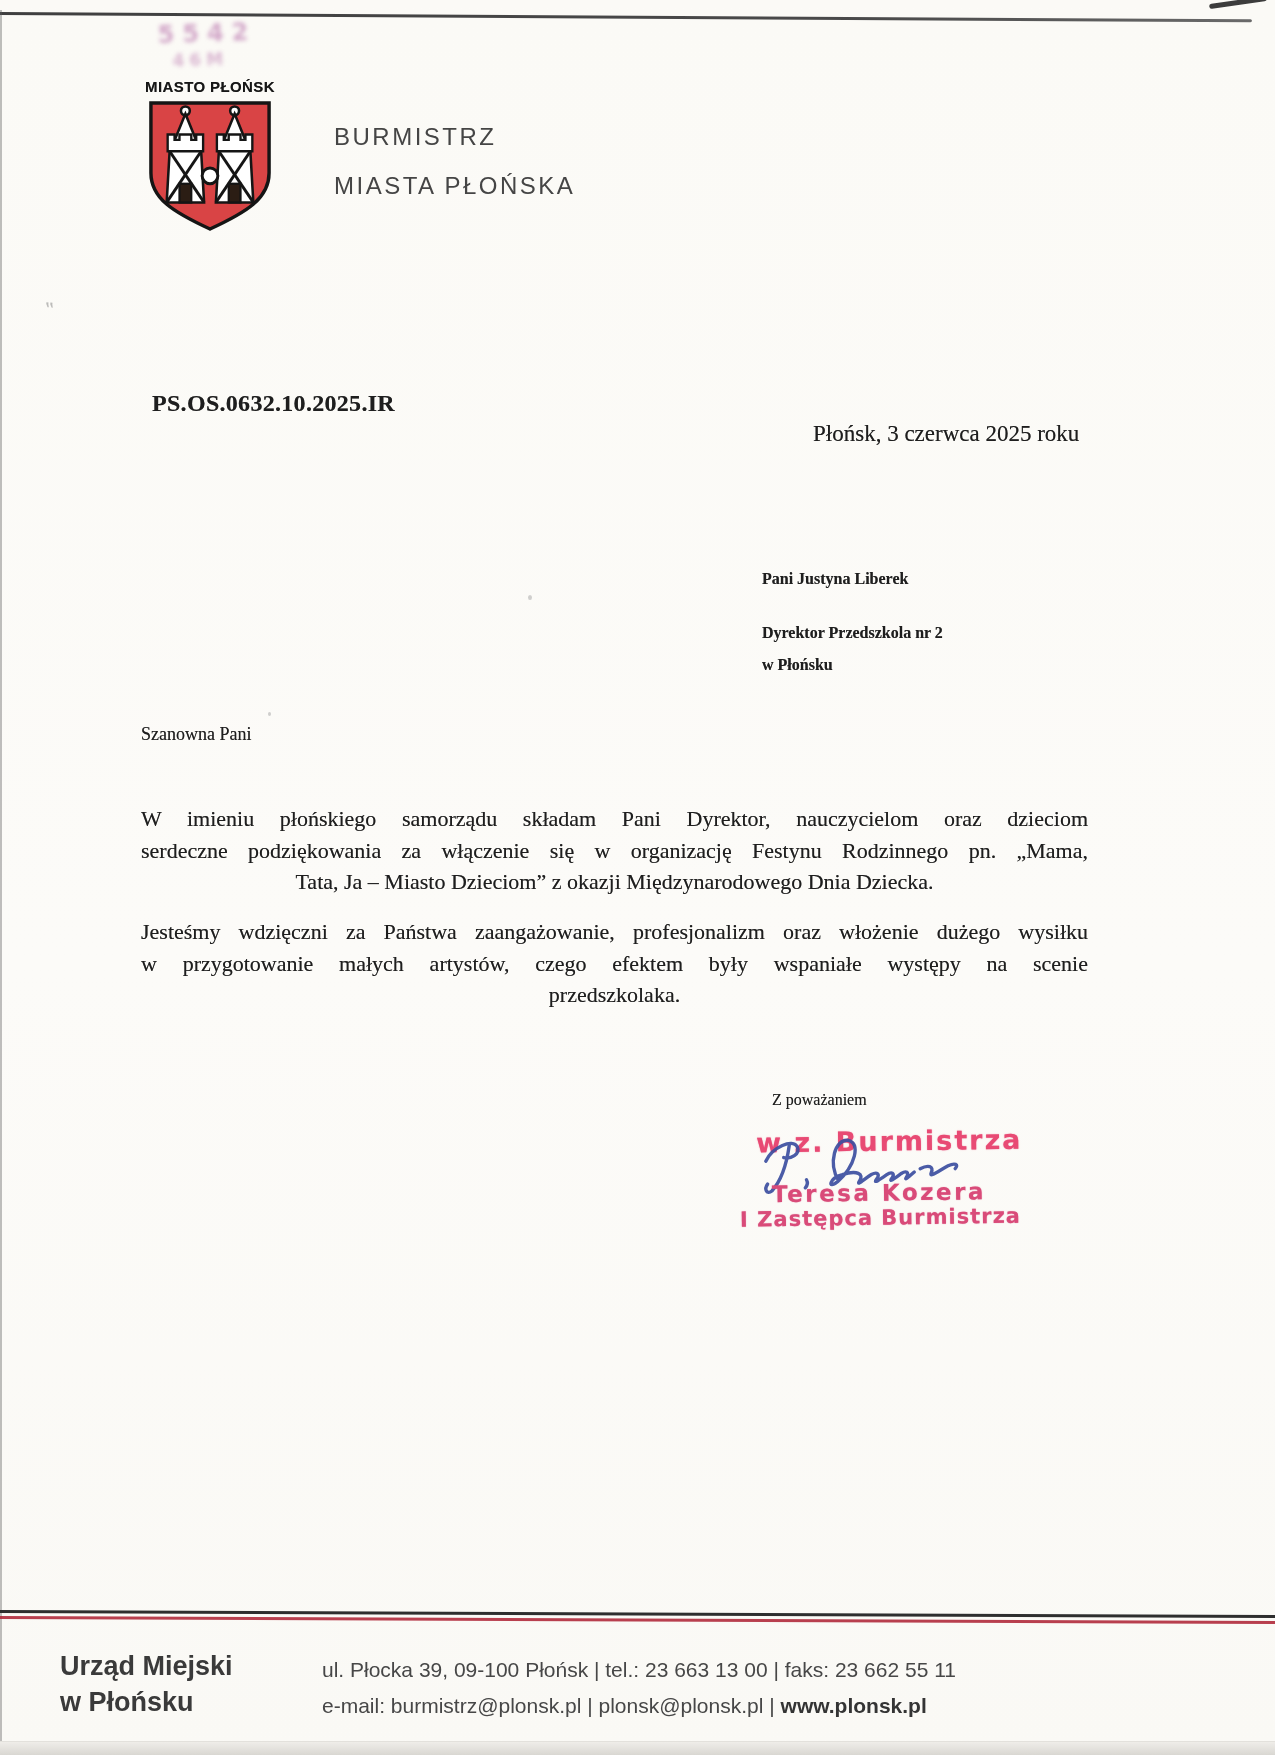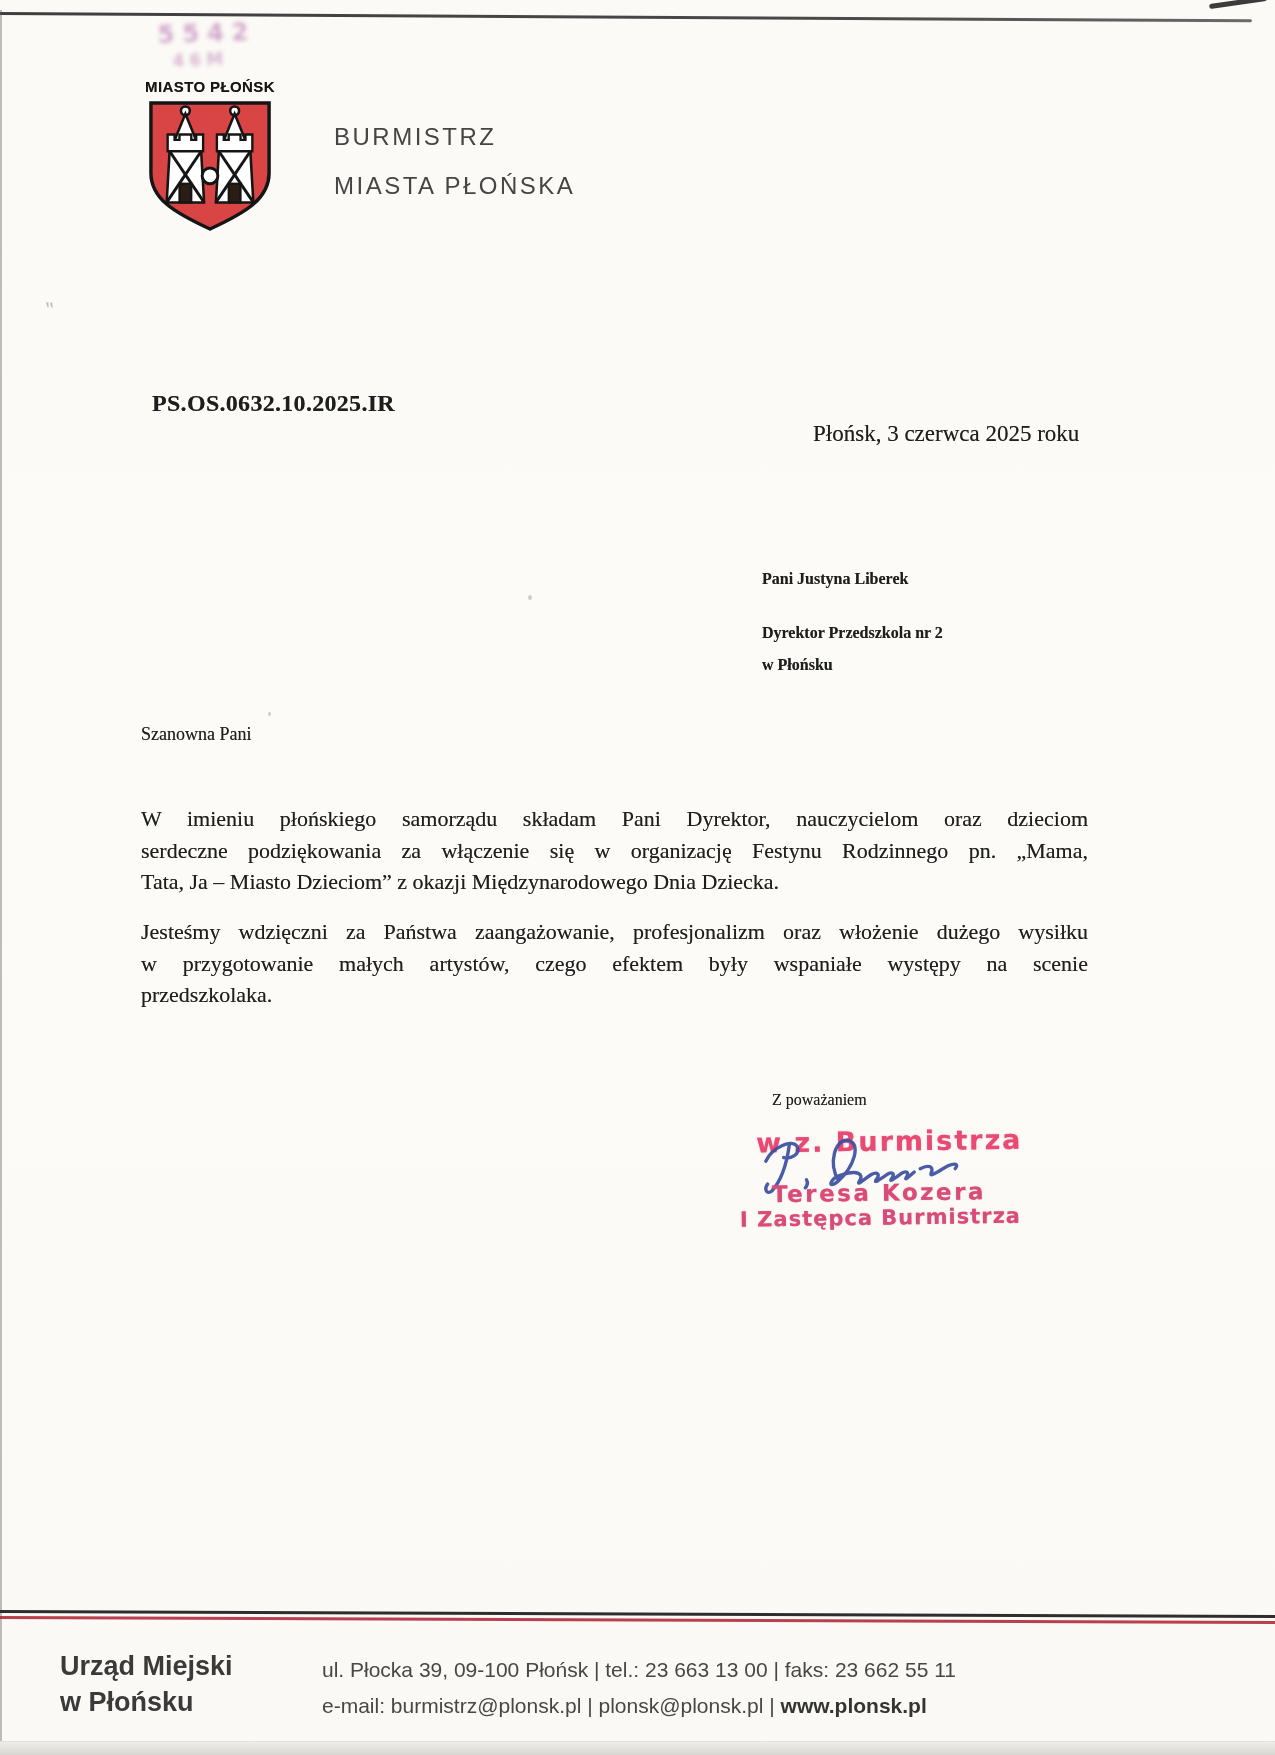--- a/index.html
+++ b/index.html
@@ -70,21 +70,21 @@
   .recipient .r-name{margin-bottom:29px;}
   .recipient .r-line{line-height:32px;}
   .salutation{position:absolute;left:141px;top:724px;font-size:18px;}
   .bodytext{
     position:absolute;left:141px;width:947px;
     font-size:22px;line-height:31.5px;
   }
   .para1{top:803px;}
   .para2{top:916px;}
   .line{text-align:justify;text-align-last:justify;}
-  .line-last{text-align:left;}
+  .line-last{text-align:center;}
   .closing{position:absolute;left:772px;top:1091px;font-size:16px;white-space:nowrap;}
   
   .stamp-text{
     position:absolute;font-family:"DejaVu Sans",sans-serif;font-weight:bold;
     white-space:nowrap;transform:rotate(-0.8deg);
   }
   .stamp-function{
     left:756px;top:1126px;width:210px;text-align:center;
     font-size:27px;letter-spacing:2px;color:#e84a74;
     text-shadow:0 0 1.2px rgba(232,74,116,.65);

